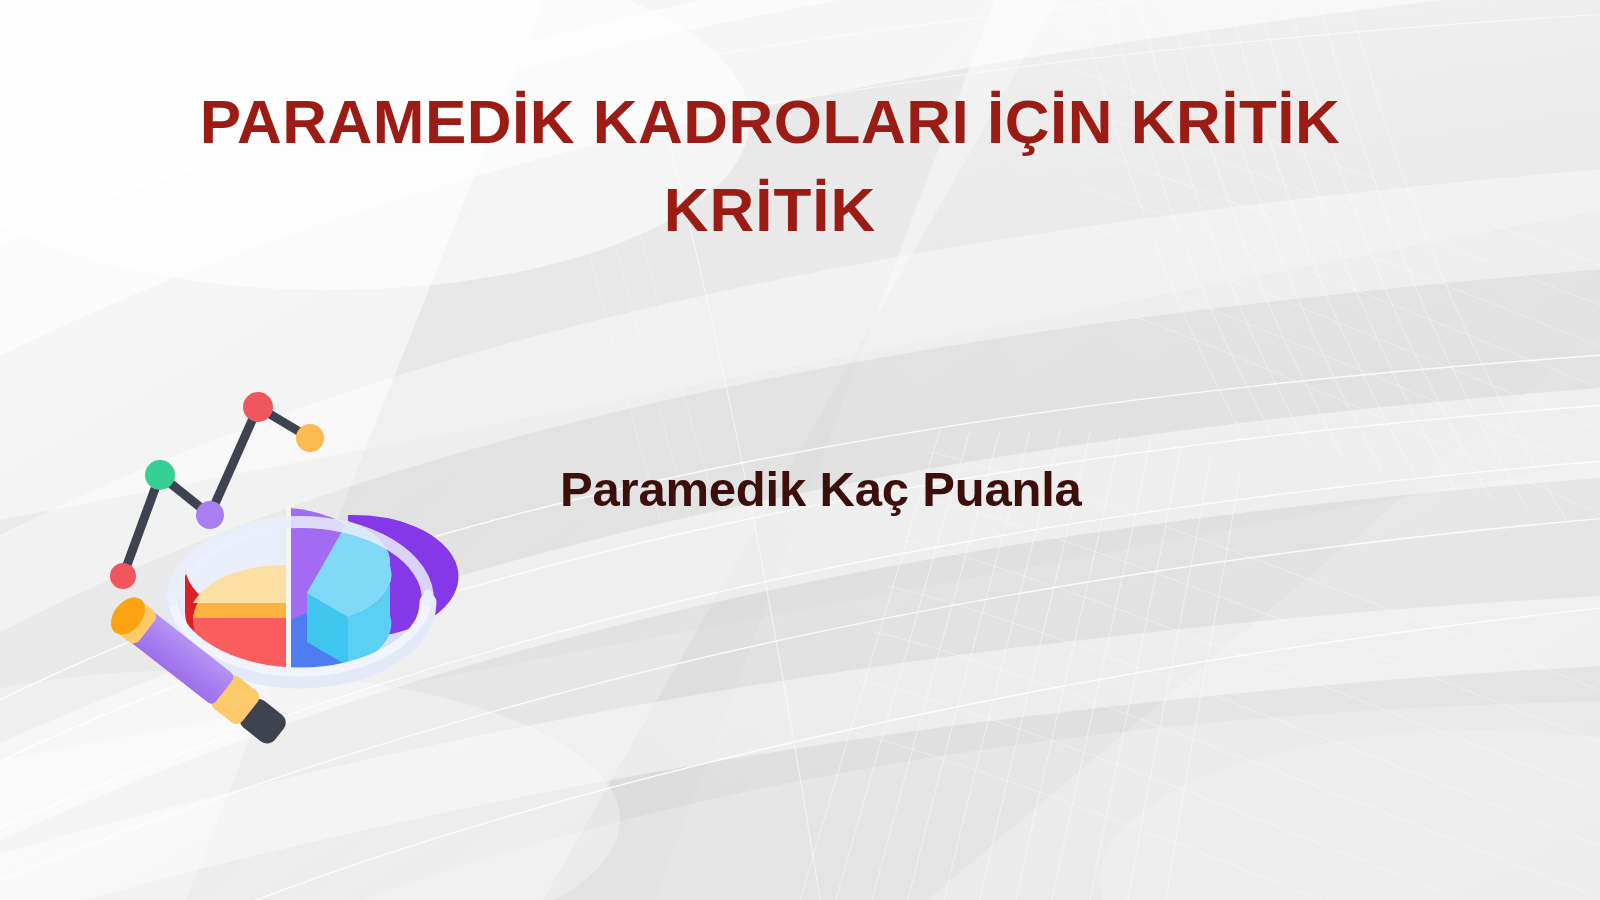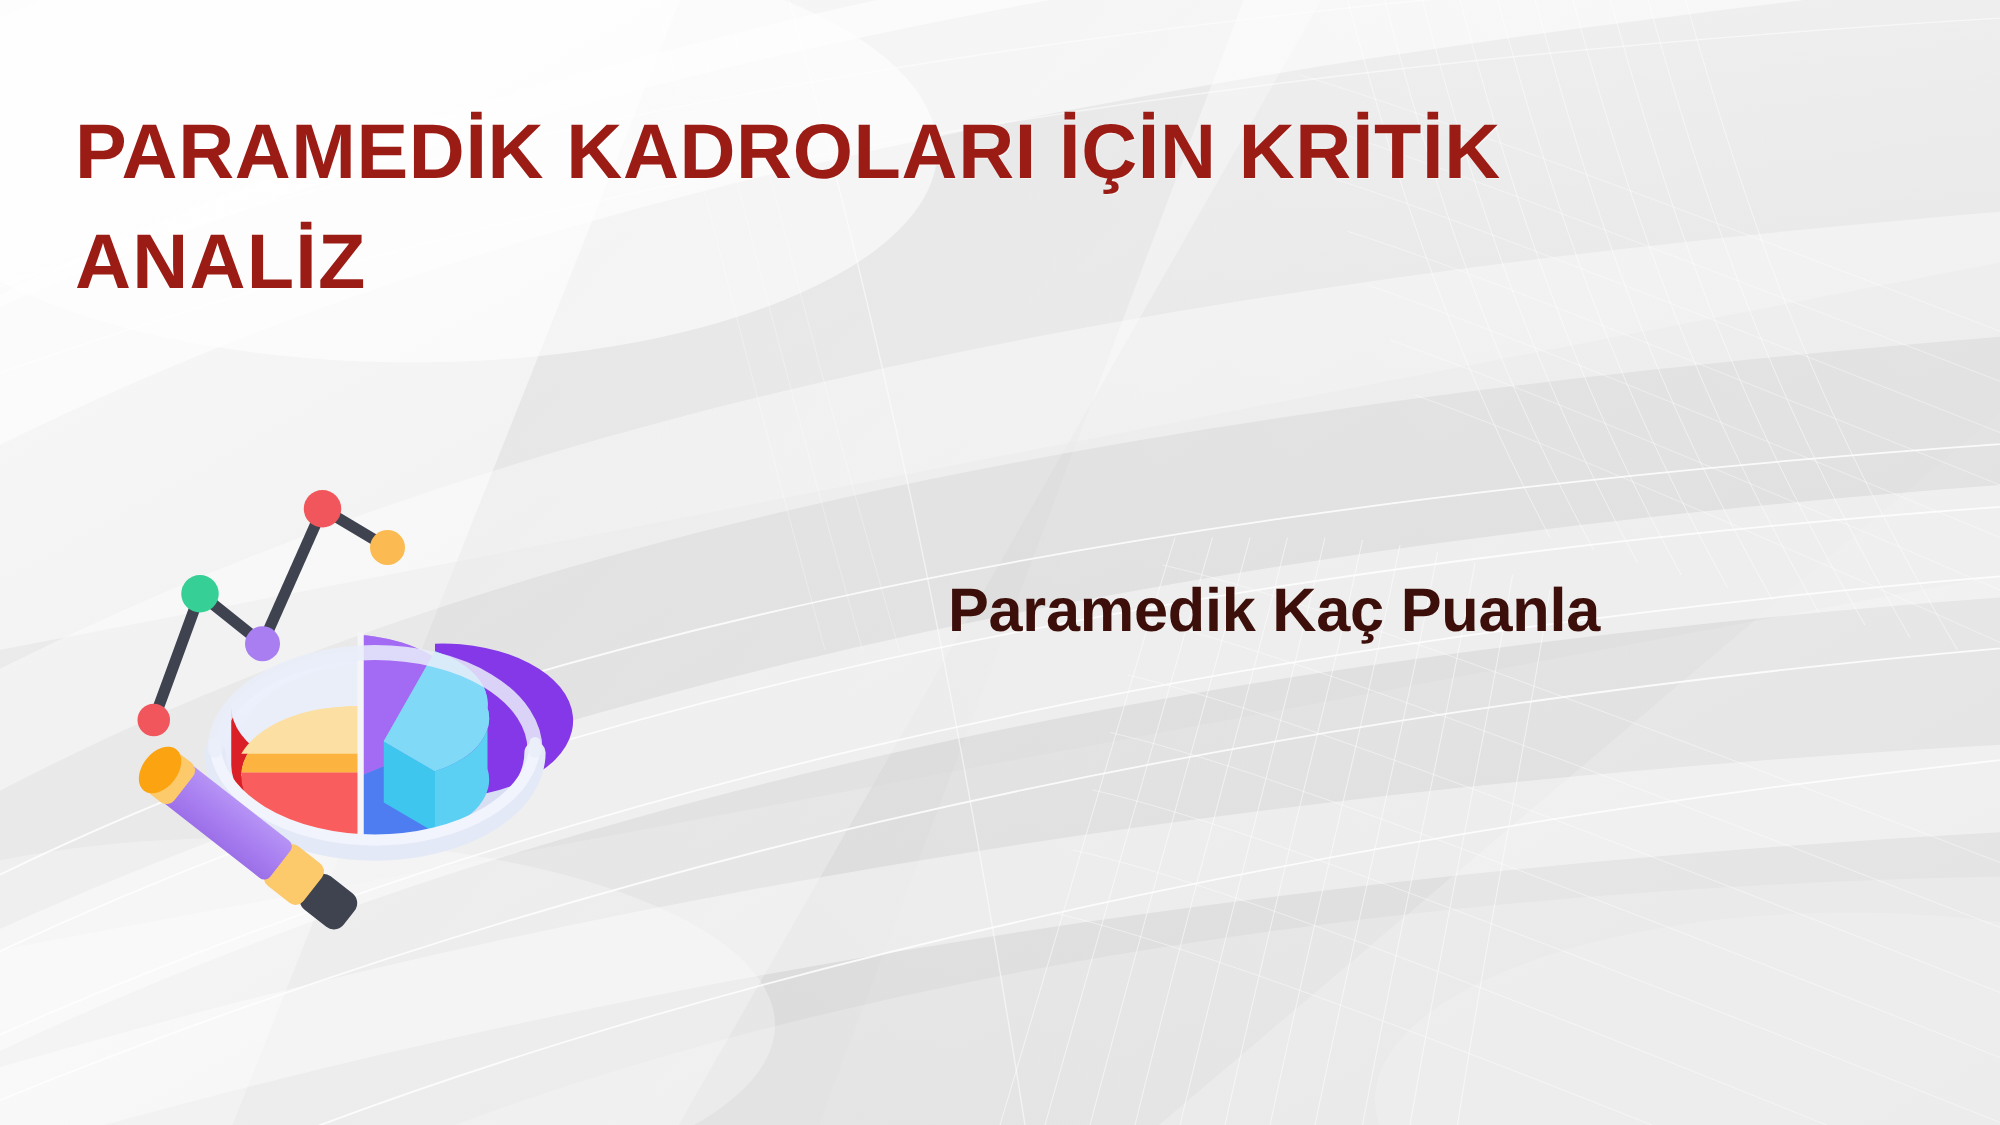--- a/index.html
+++ b/index.html
@@ -23,40 +23,41 @@
     width: 100%;
     height: 100%;
   }
 
   
   .title-block {
     position: absolute;
     left: 60px;
     top: 78px;
     width: 1420px;
+    text-align: center;
     z-index: 20;
   }
   .title-line {
     font-family: "Liberation Sans", sans-serif;
     font-weight: 700;
     font-size: 62px;
     line-height: 1.42;
     letter-spacing: 0.5px;
     color: #9b1b15;
     text-shadow: 1px 1px 0 rgba(255,255,255,0.45);
     white-space: nowrap;
   }
   .title-line.l2 { letter-spacing: 1px; }
 
   .subtitle-block {
     position: absolute;
     left: 560px;
     top: 450px;
     width: 720px;
-    text-align: right;
+    text-align: left;
     z-index: 20;
   }
   .subtitle-line {
     font-family: "Liberation Sans", sans-serif;
     font-weight: 700;
     font-size: 49px;
     line-height: 1.62;
     letter-spacing: -0.2px;
     color: #3c0f0a;
     white-space: nowrap;
@@ -186,21 +187,21 @@
       </g>
 
       <ellipse cx="330" cy="120" rx="420" ry="170" fill="#ffffff" opacity="0.55"></ellipse>
       <ellipse cx="200" cy="820" rx="420" ry="150" fill="#ffffff" opacity="0.30"></ellipse>
       <ellipse cx="1480" cy="880" rx="380" ry="150" fill="#ffffff" opacity="0.18"></ellipse>
     </g>
   </svg>
 
   <div class="title-block">
     <div class="title-line l1">PARAMEDİK KADROLARI İÇİN KRİTİK</div>
-    <div class="title-line l2">ANALİZ</div>
+    <div class="title-line l2">KRİTİK</div>
   </div>
 
   <div class="subtitle-block">
     <div class="subtitle-line">Paramedik Kaç Puanla</div>
   </div>
 
   <svg class="illustration" viewBox="0 0 440 400">
     <defs>
       <linearGradient id="lensRim" x1="0" y1="0" x2="1" y2="1">
         <stop offset="0%" stop-color="#f2f5ff"></stop>

